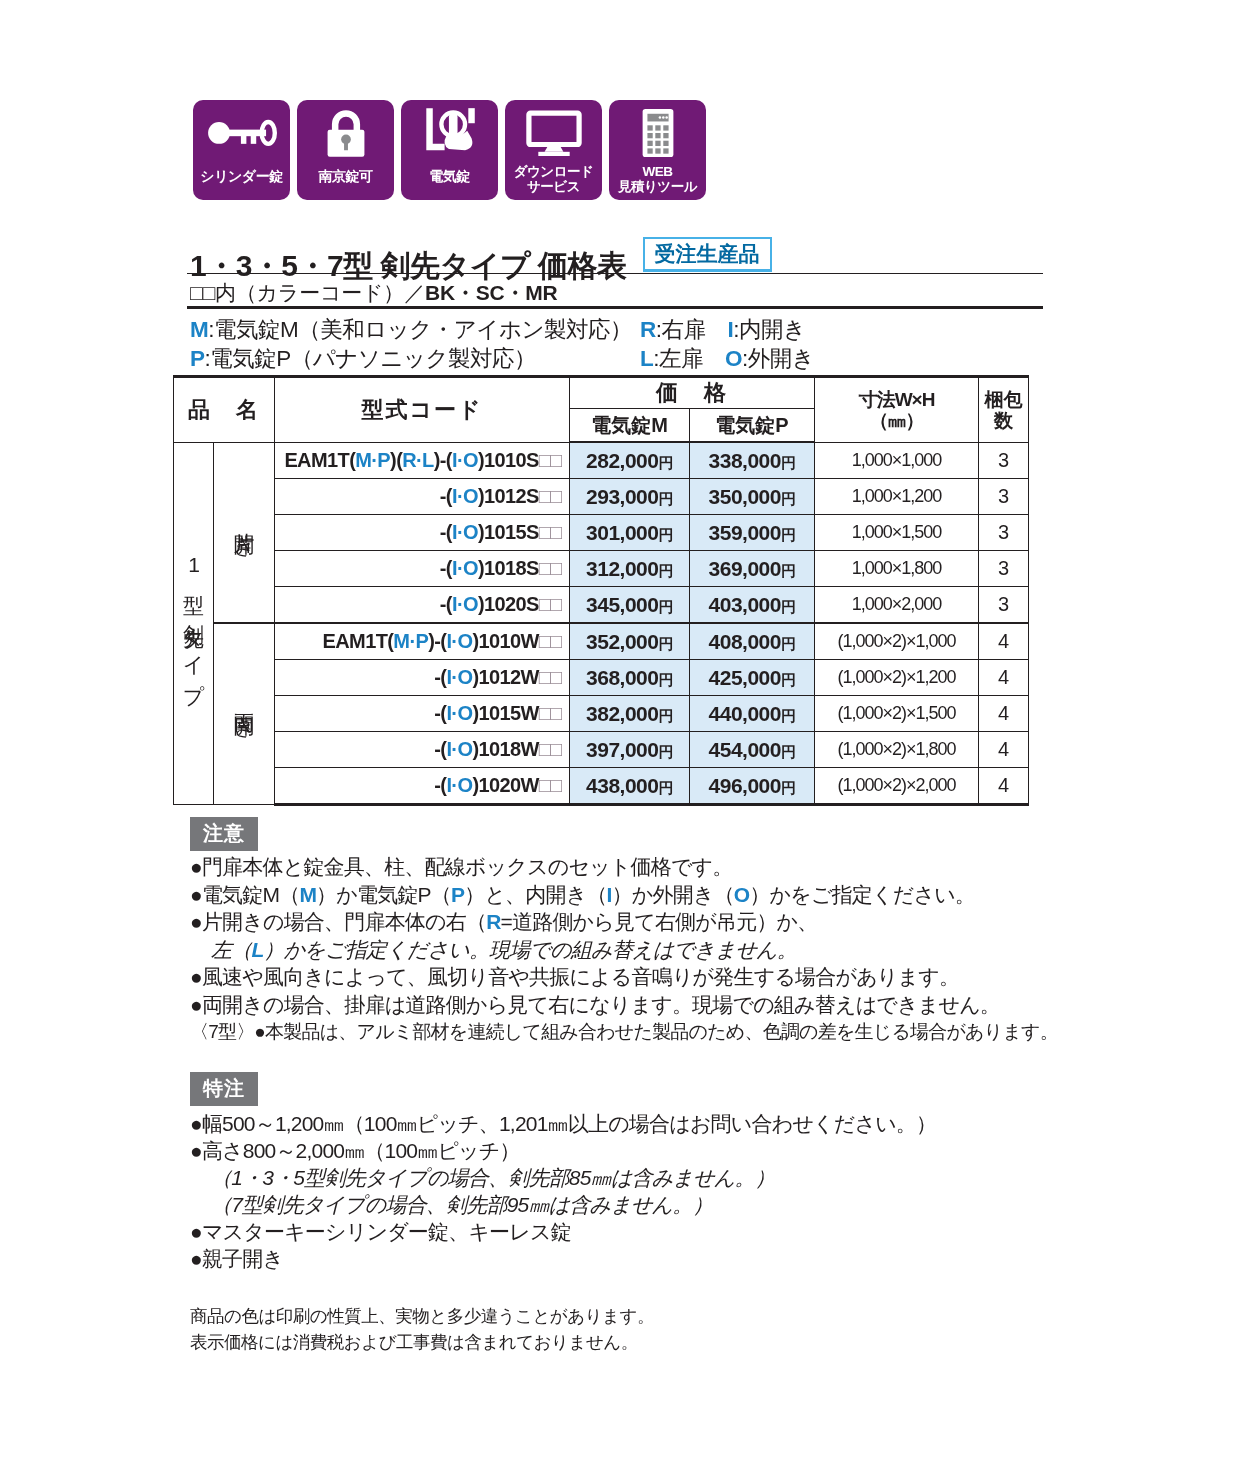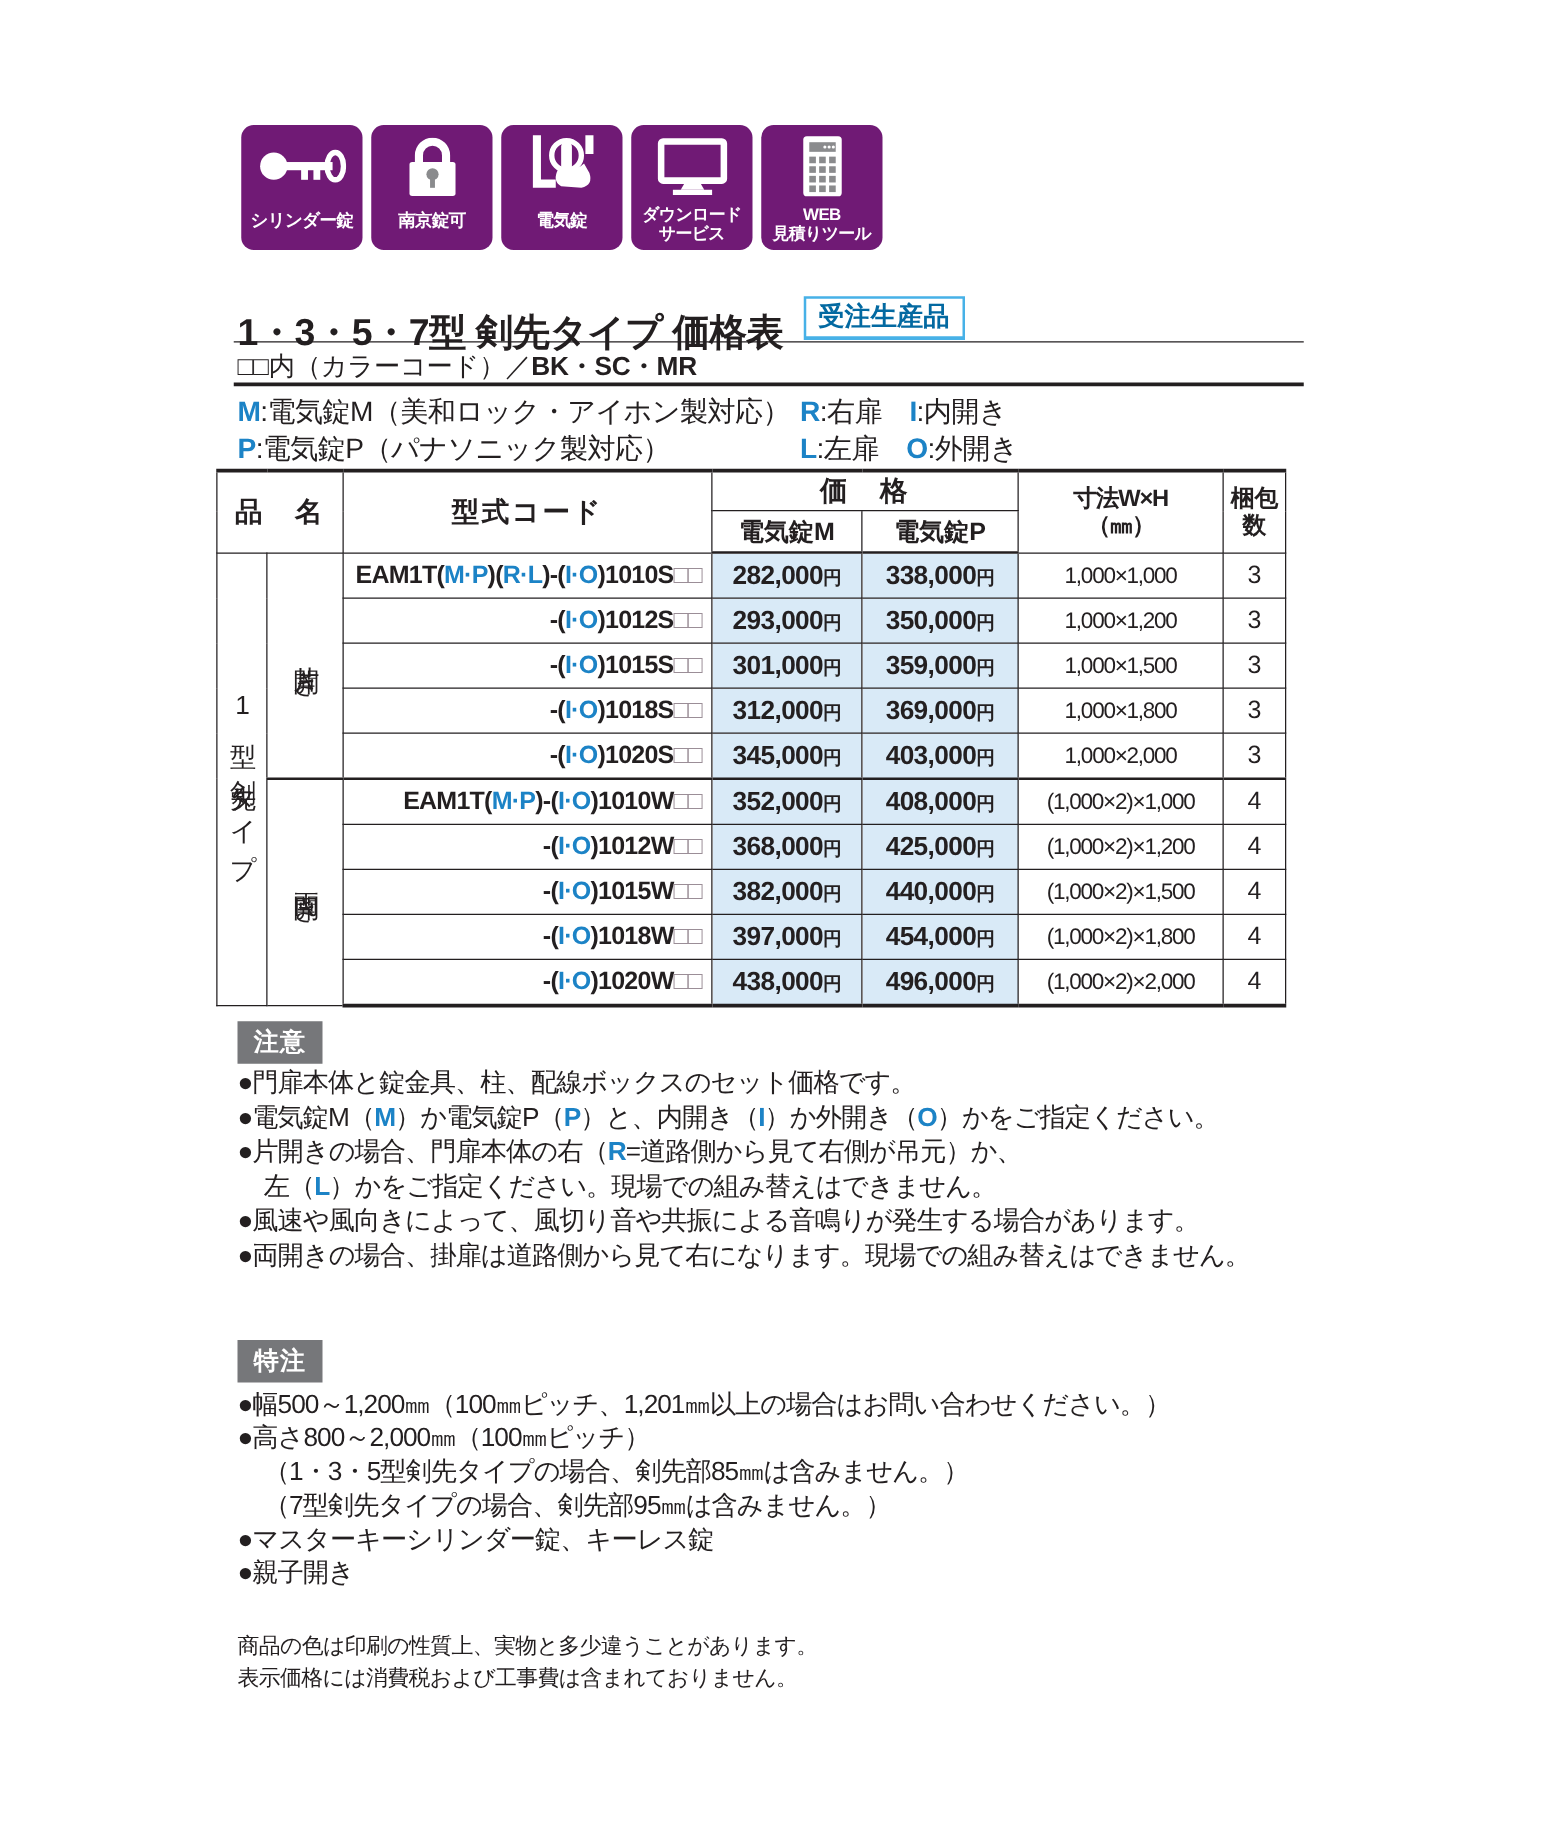--- a/index.html
+++ b/index.html
@@ -58,21 +58,21 @@
 
   
   .note-badge{position:absolute;background:#76777a;color:#fff;font-size:20px;font-weight:600;
               padding:3px 13px 4px;letter-spacing:1px;}
   #caution-badge{left:190px;top:817px;}
   #special-badge{left:190px;top:1072px;}
   .note-list{position:absolute;left:190px;width:960px;font-size:21px;line-height:27.5px;
              letter-spacing:-0.8px;}
   #caution-list{top:853px;}
   #special-list{top:1110px;line-height:27px;}
-  .note-line.indent{padding-left:21px;}
+  .note-line.indent{padding-left:21px;font-style:italic;}
   .note-line.small{font-size:19px;}
   .footnote{position:absolute;left:190px;top:1303px;font-size:17.5px;line-height:26px;
             letter-spacing:-0.5px;}
 </style>
 </head>
 <body>
 
 <div class="page">
 
   <div class="icons">
@@ -267,20 +267,21 @@
     </table>
 
   <div class="note-badge" id="caution-badge">注意</div>
   <div class="note-list" id="caution-list">
     <div class="note-line"><span>●門扉本体と錠金具、柱、配線ボックスのセット価格です。</span></div>
     <div class="note-line"><span>●電気錠M（</span><span class="seg-blue">M</span><span>）か電気錠P（</span><span class="seg-blue">P</span><span>）と、内開き（</span><span class="seg-blue">I</span><span>）か外開き（</span><span class="seg-blue">O</span><span>）かをご指定ください。</span></div>
     <div class="note-line"><span>●片開きの場合、門扉本体の右（</span><span class="seg-blue">R</span><span>=道路側から見て右側が吊元）か、</span></div>
     <div class="note-line indent"><span>左（</span><span class="seg-blue">L</span><span>）かをご指定ください。現場での組み替えはできません。</span></div>
     <div class="note-line"><span>●風速や風向きによって、風切り音や共振による音鳴りが発生する場合があります。</span></div>
     <div class="note-line"><span>●両開きの場合、掛扉は道路側から見て右になります。現場での組み替えはできません。</span></div>
+    <div class="note-line small"><span>〈7型〉●本製品は、アルミ部材を連続して組み合わせた製品のため、色調の差を生じる場合があります。</span></div>
   </div>
 
   <div class="note-badge" id="special-badge">特注</div>
   <div class="note-list" id="special-list">
     <div class="note-line"><span>●幅500～1,200㎜（100㎜ピッチ、1,201㎜以上の場合はお問い合わせください。）</span></div>
     <div class="note-line"><span>●高さ800～2,000㎜（100㎜ピッチ）</span></div>
     <div class="note-line indent"><span>（1・3・5型剣先タイプの場合、剣先部85㎜は含みません。）</span></div>
     <div class="note-line indent"><span>（7型剣先タイプの場合、剣先部95㎜は含みません。）</span></div>
     <div class="note-line"><span>●マスターキーシリンダー錠、キーレス錠</span></div>
     <div class="note-line"><span>●親子開き</span></div>

